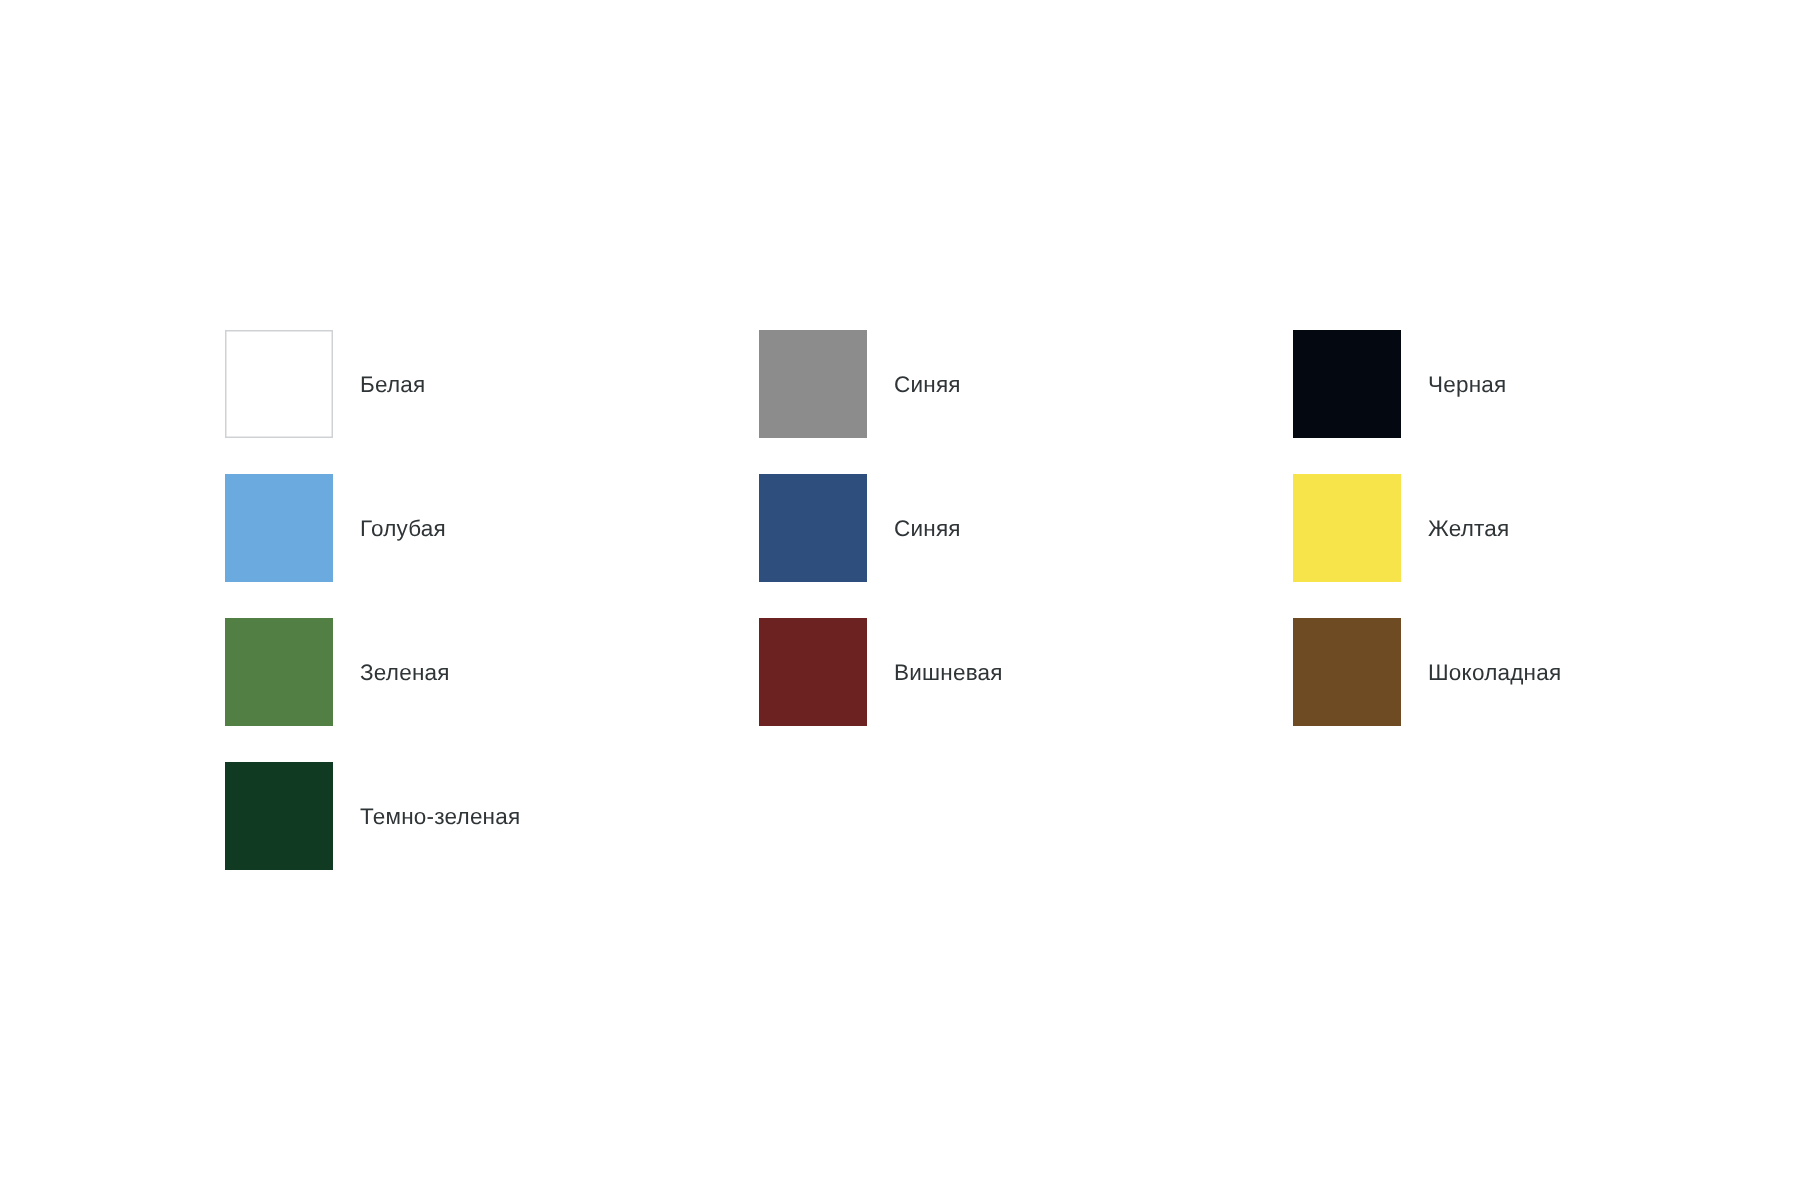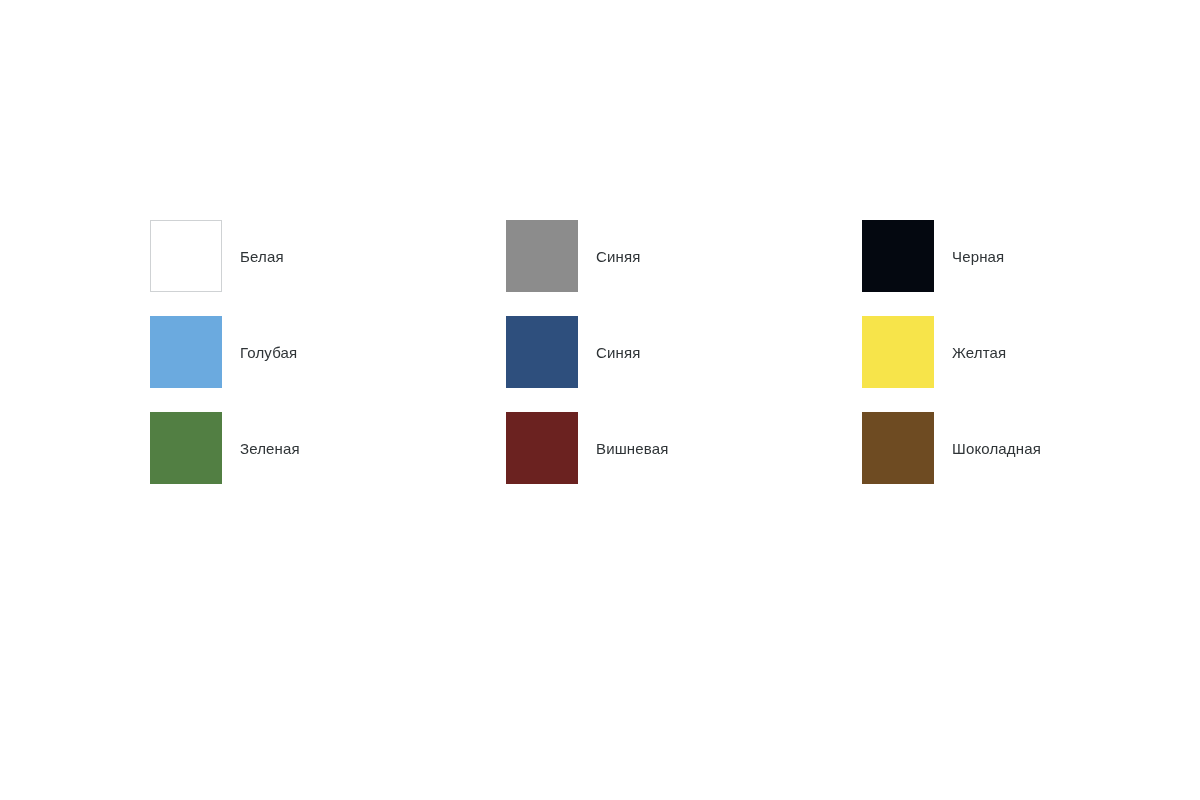--- a/index.html
+++ b/index.html
@@ -91,17 +91,21 @@
       <span class="color-label">Зеленая</span>
     </div>
     <div class="color-item">
       <div class="swatch" style="background: rgb(107, 34, 32);"></div>
       <span class="color-label">Вишневая</span>
     </div>
     <div class="color-item">
       <div class="swatch" style="background: rgb(110, 75, 34);"></div>
       <span class="color-label">Шоколадная</span>
     </div>
+    <div class="color-item">
+      <div class="swatch" style="background: rgb(16, 58, 34);"></div>
+      <span class="color-label">Темно-зеленая</span>
+    </div>
     <div class="color-item is-empty">
       <div class="swatch"></div>
       <span class="color-label"></span>
     </div>
   </div>
 
 </body></html>

